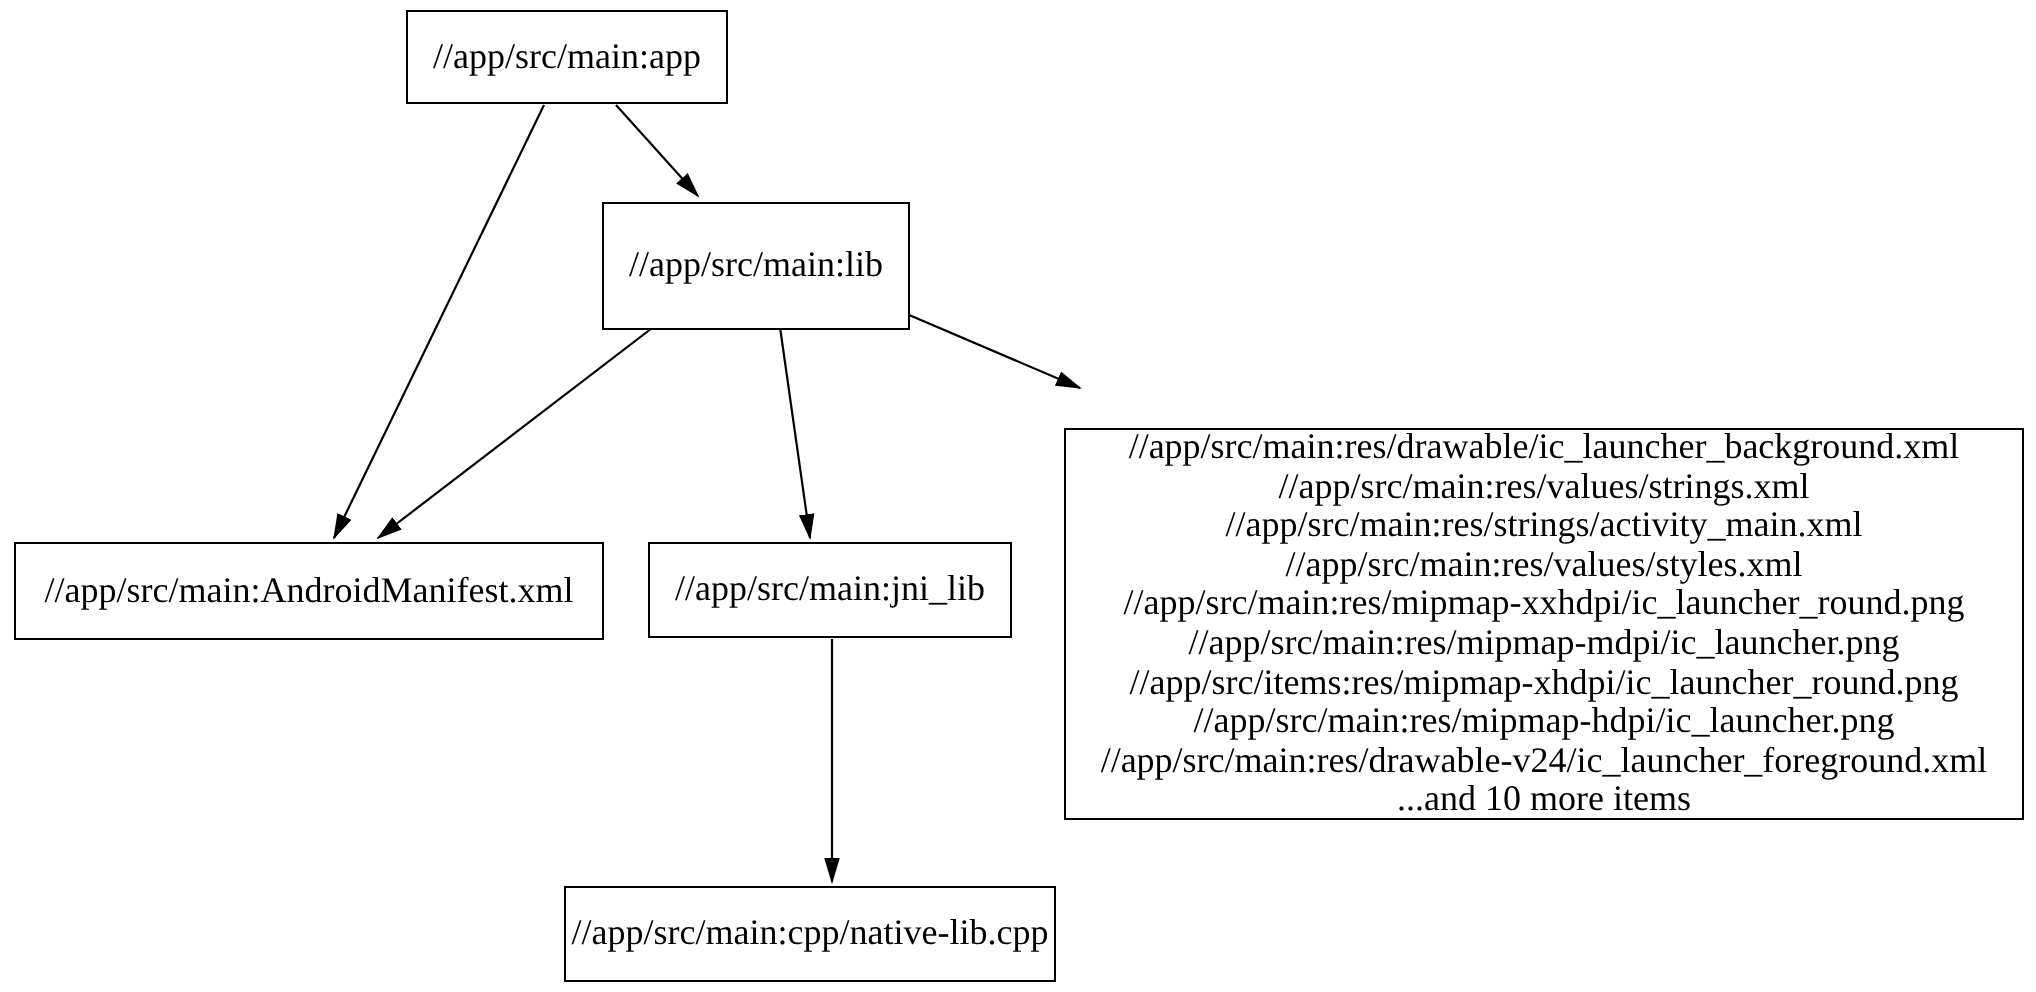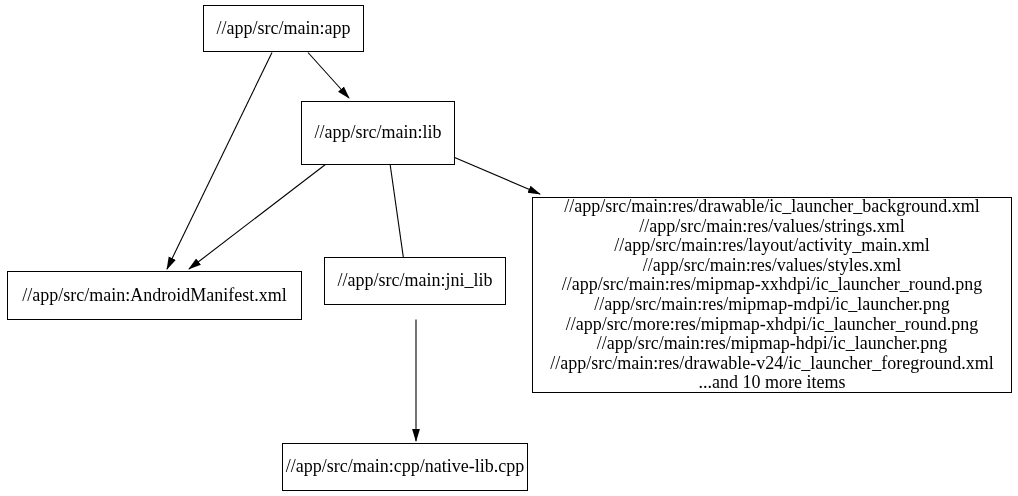--- a/index.html
+++ b/index.html
@@ -38,22 +38,22 @@
     align-items: center;
     justify-content: center;
     text-align: center;
     font-size: 18px;
     line-height: 19.6px;
     white-space: nowrap;
   }
   .node-app      { left: 203px; top: 5px;   width: 161px; height: 47px; }
   .node-lib      { left: 301px; top: 101px; width: 154px; height: 64px; }
   .node-manifest { left: 7px;   top: 271px; width: 295px; height: 49px; }
-  .node-jni-lib  { left: 324px; top: 257px; width: 182px; height: 48px; }
-  .node-res      { left: 532px; top: 197px; width: 480px; height: 196px; }
+  .node-jni-lib  { left: 324px; top: 271px; width: 182px; height: 48px; }
+  .node-res      { left: 532px; top: 214px; width: 480px; height: 196px; }
   .node-cpp      { left: 282px; top: 443px; width: 246px; height: 48px; }
 </style>
 </head>
 <body>
 
 <div class="canvas">
 
   <svg class="edges" viewBox="0 0 1018 496" xmlns="http://www.w3.org/2000/svg">
     <defs>
       <marker id="arrowhead" markerUnits="userSpaceOnUse" markerWidth="13" markerHeight="9" refX="12" refY="4.5" orient="auto">
@@ -80,25 +80,25 @@
     <span>//app/src/main:AndroidManifest.xml</span>
   </div>
 
   <div class="node node-jni-lib">
     <span>//app/src/main:jni_lib</span>
   </div>
 
   <div class="node node-res">
     <span>//app/src/main:res/drawable/ic_launcher_background.xml</span>
     <span>//app/src/main:res/values/strings.xml</span>
-    <span>//app/src/main:res/layout/activity_main.xml</span>
+    <span>//app/src/main:res/strings/activity_main.xml</span>
     <span>//app/src/main:res/values/styles.xml</span>
     <span>//app/src/main:res/mipmap-xxhdpi/ic_launcher_round.png</span>
     <span>//app/src/main:res/mipmap-mdpi/ic_launcher.png</span>
-    <span>//app/src/more:res/mipmap-xhdpi/ic_launcher_round.png</span>
+    <span>//app/src/items:res/mipmap-xhdpi/ic_launcher_round.png</span>
     <span>//app/src/main:res/mipmap-hdpi/ic_launcher.png</span>
     <span>//app/src/main:res/drawable-v24/ic_launcher_foreground.xml</span>
     <span>...and 10 more items</span>
   </div>
 
   <div class="node node-cpp">
     <span>//app/src/main:cpp/native-lib.cpp</span>
   </div>
 
 </div>

